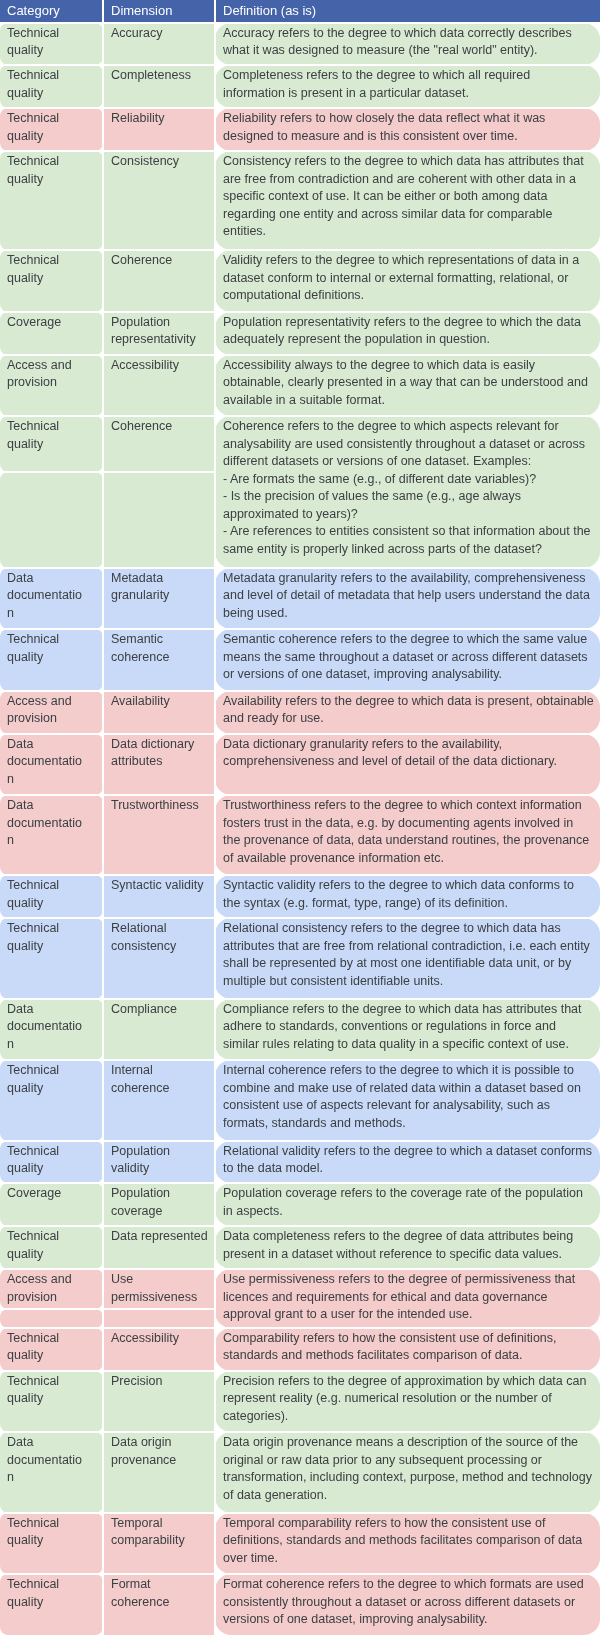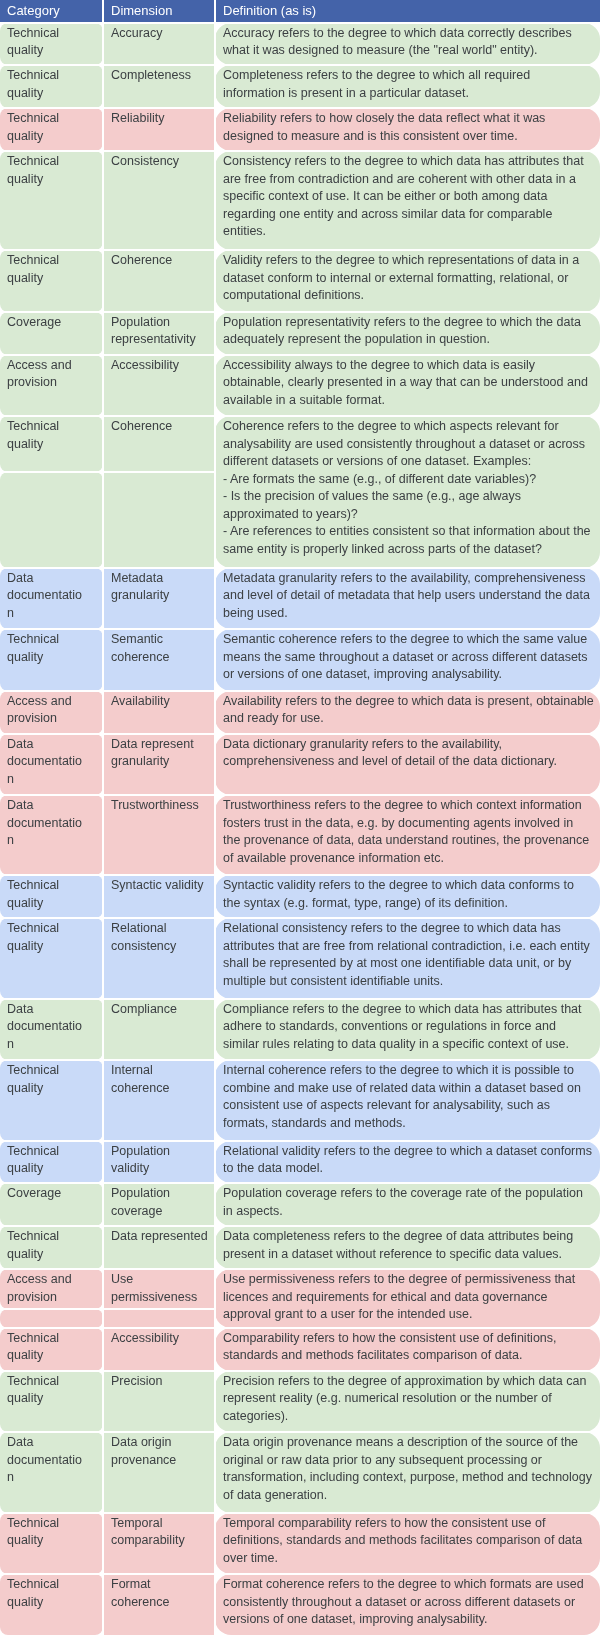--- a/index.html
+++ b/index.html
@@ -115,21 +115,21 @@
     <td class="dim bg-blue">Semantic coherence</td>
     <td class="def bg-blue">Semantic coherence refers to the degree to which the same value means the same throughout a dataset or across different datasets or versions of one dataset, improving analysability.</td>
   </tr>
       <tr>
     <td class="cat bg-pink">Access and provision</td>
     <td class="dim bg-pink">Availability</td>
     <td class="def bg-pink">Availability refers to the degree to which data is present, obtainable and ready for use.</td>
   </tr>
       <tr>
     <td class="cat bg-pink">Data documentation</td>
-    <td class="dim bg-pink">Data represent granularity</td>
+    <td class="dim bg-pink">Data dictionary attributes</td>
     <td class="def bg-pink">Data dictionary granularity refers to the availability, comprehensiveness and level of detail of the data dictionary.</td>
   </tr>
       <tr>
     <td class="cat bg-pink">Data documentation</td>
     <td class="dim bg-pink">Trustworthiness</td>
     <td class="def bg-pink">Trustworthiness refers to the degree to which context information fosters trust in the data, e.g. by documenting agents involved in the provenance of data, data understand routines, the provenance of available provenance information etc.</td>
   </tr>
       <tr>
     <td class="cat bg-blue">Technical quality</td>
     <td class="dim bg-blue">Syntactic validity</td>

